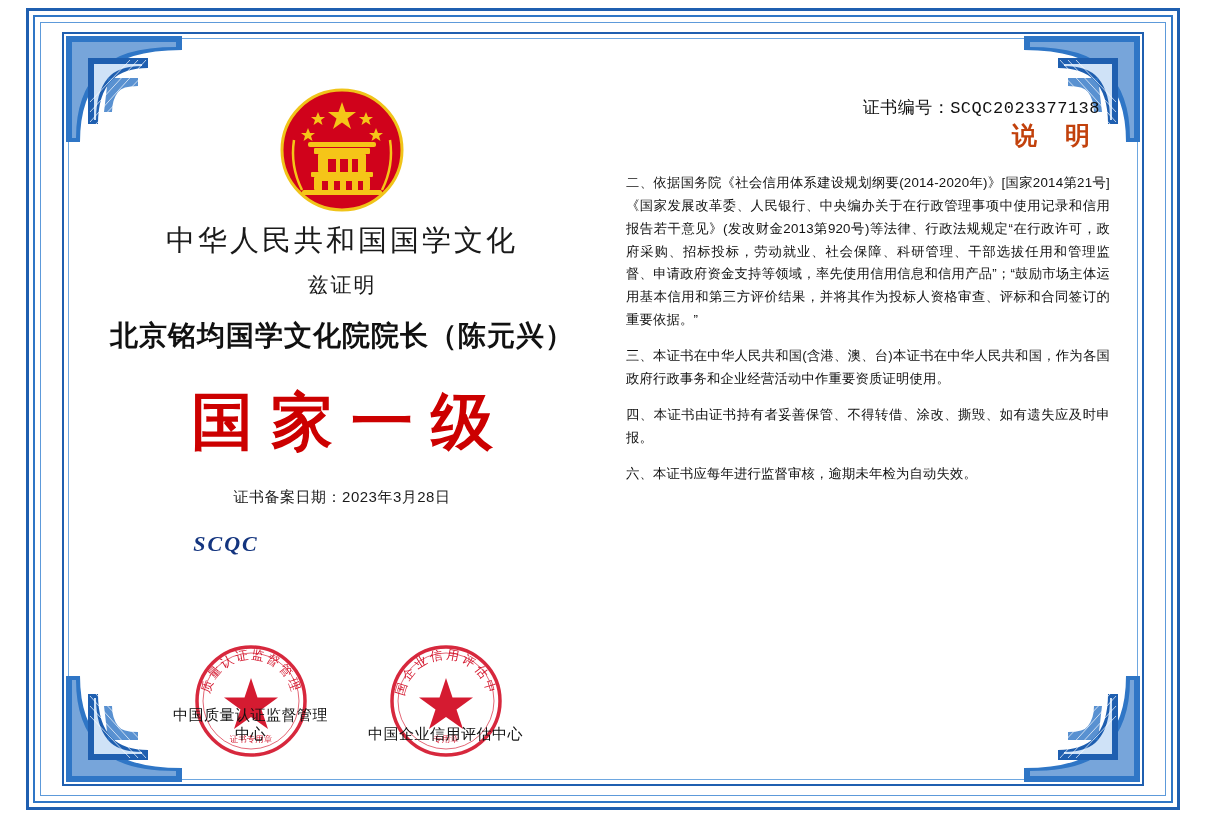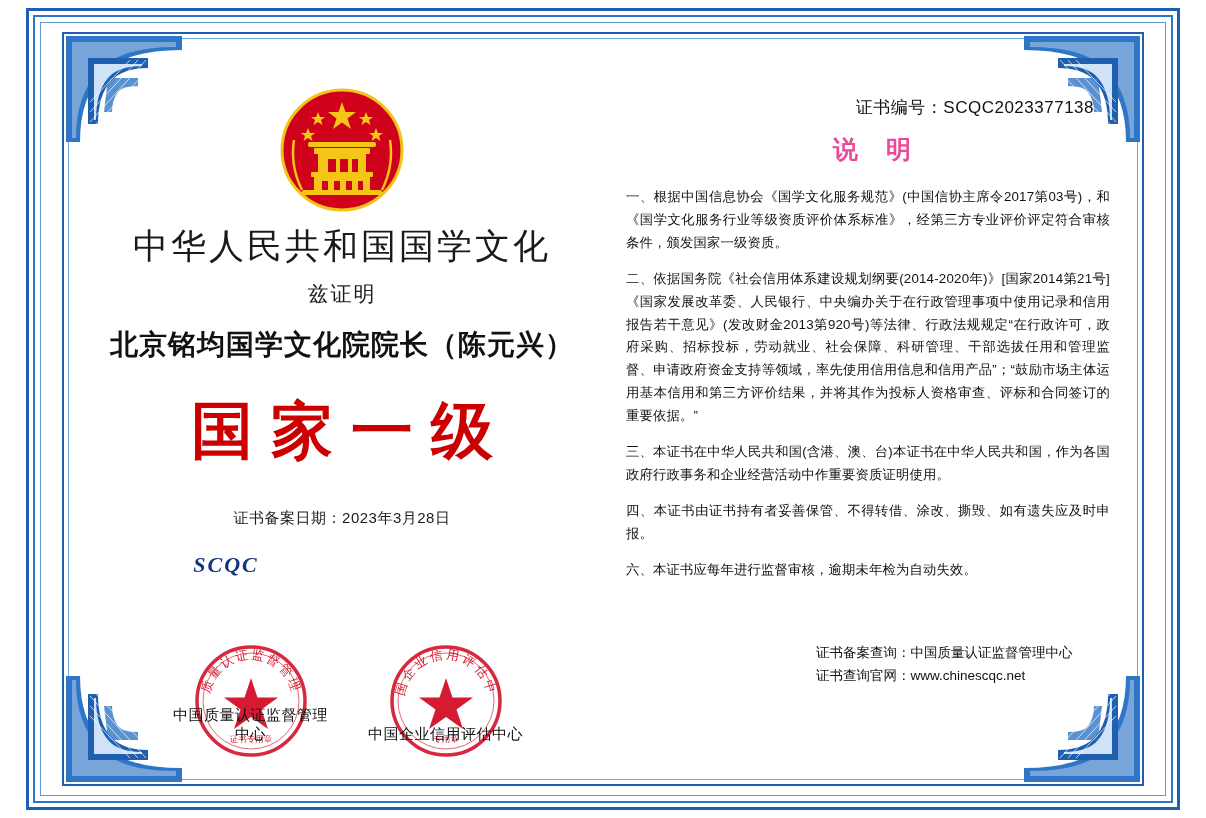--- a/index.html
+++ b/index.html
@@ -89,22 +89,22 @@
   }
 
   .emblem {
     margin: 0 auto 8px;
     width: 128px;
     height: 128px;
     position: relative;
   }
 
   .title-main {
-    font-family: Liberation Serif, serif;
-    font-size: 35px;
+    font-family: Liberation Mono, monospace;
+    font-size: 29px;
     color: #1a1a1a;
     letter-spacing: 3px;
     line-height: 1.45;
     margin-top: 2px;
     font-weight: 400;
   }
   .title-sub {
     font-family: "Liberation Serif", serif;
     font-size: 35px;
     color: #1a1a1a;
@@ -132,21 +132,21 @@
     font-weight: bold;
     font-size: 62px;
     color: #cc0000;
     letter-spacing: 18px;
     margin-top: 25px;
     text-indent: 18px;
   }
   .record-date {
     font-size: 15px;
     color: #1a1a1a;
-    margin-top: 36px;
+    margin-top: 24px;
     letter-spacing: 0.5px;
   }
   .scqc-logo {
     font-family: "Liberation Serif", serif;
     font-weight: bold;
     font-style: italic;
     font-size: 22px;
     color: #14357f;
     letter-spacing: 2px;
     margin-top: 24px;
@@ -188,29 +188,29 @@
     flex: 1;
     padding: 52px 16px 0 14px;
     box-sizing: border-box;
     position: relative;
   }
   .cert-no {
     font-size: 17px;
     color: #111;
     text-align: right;
     letter-spacing: 0.5px;
-    margin-right: 24px;
+    margin-right: 18px;
+    font-family: Liberation Mono, monospace;
   }
   .explain-title {
-    text-align: center;
+    text-align: right;
     font-family: "Liberation Serif", serif;
     font-weight: bold;
     font-size: 25px;
-    color: #ec4899;
-    margin-top: 14px;
+    color: #c2410c;
     letter-spacing: 28px;
     text-indent: 28px;
   }
   .clauses {
     margin-top: 20px;
     padding-right: 8px;
   }
   .clause {
     font-size: 13.3px;
     line-height: 1.72;
@@ -388,27 +388,22 @@
         </div>
 
       </div>
     </div>
 
     <div class="right-pane">
       <div class="cert-no">证书编号：SCQC2023377138</div>
       <div class="explain-title">说明</div>
 
       <div class="clauses">
-        <p class="clause">一、根据中国信息协会《国学文化服务规范》(中国信协主席令2017第03号)，和《国学文化服务行业等级资质评价体系标准》，经第三方专业评价评定符合审核条件，颁发国家一级资质。</p>
         <p class="clause">二、依据国务院《社会信用体系建设规划纲要(2014-2020年)》[国家2014第21号]《国家发展改革委、人民银行、中央编办关于在行政管理事项中使用记录和信用报告若干意见》(发改财金2013第920号)等法律、行政法规规定“在行政许可，政府采购、招标投标，劳动就业、社会保障、科研管理、干部选拔任用和管理监督、申请政府资金支持等领域，率先使用信用信息和信用产品”；“鼓励市场主体运用基本信用和第三方评价结果，并将其作为投标人资格审查、评标和合同签订的重要依据。”</p>
         <p class="clause">三、本证书在中华人民共和国(含港、澳、台)本证书在中华人民共和国，作为各国政府行政事务和企业经营活动中作重要资质证明使用。</p>
         <p class="clause">四、本证书由证书持有者妥善保管、不得转借、涂改、撕毁、如有遗失应及时申报。</p>
         <p class="clause">六、本证书应每年进行监督审核，逾期未年检为自动失效。</p>
       </div>
 
-      <div class="footer-note">
-        <div>证书备案查询：中国质量认证监督管理中心</div>
-        <div>证书查询官网：www.chinescqc.net</div>
-      </div>
     </div>
 
   </div>
 </div>
 
 </body></html>

